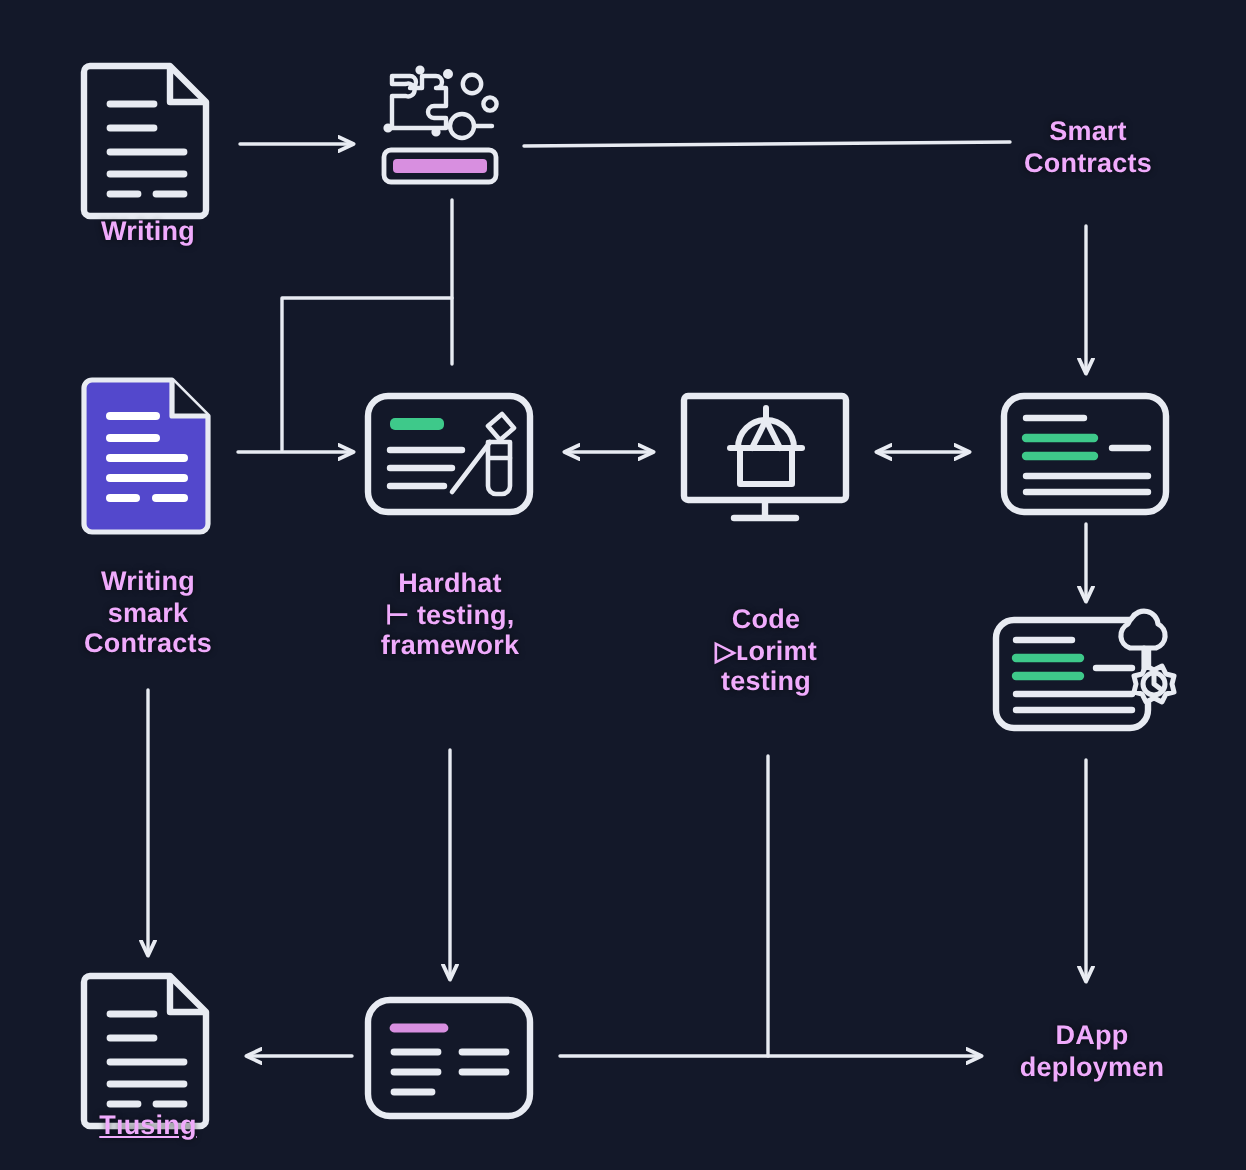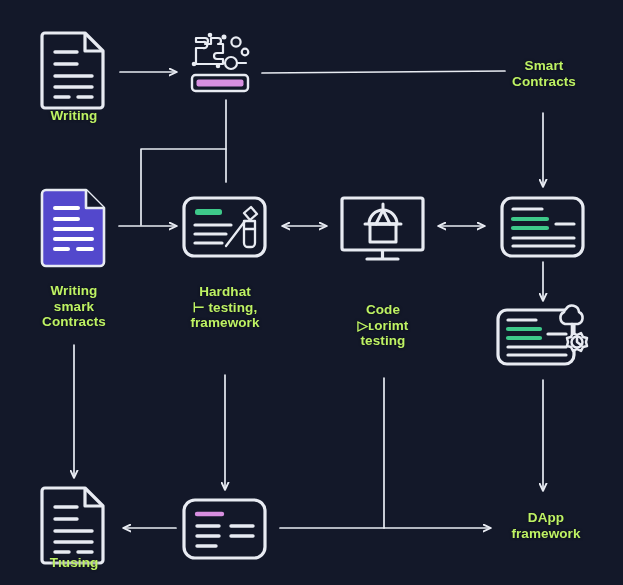--- a/index.html
+++ b/index.html
@@ -6,21 +6,21 @@
   body{
     width:623px;height:585px;
     background:#131829;
     font-family:"Liberation Sans", sans-serif;
     overflow:hidden;
     position:relative;
   }
   #canvas{position:absolute;left:0;top:0;width:623px;height:585px;}
   .label{
     position:absolute;
-    color:#bef264;
+    color:#f0abfc;
     font-size:13.5px;
     font-weight:700;
     line-height:15.5px;
     text-align:center;
     letter-spacing:.1px;
     white-space:pre-line;
     text-shadow:0 0 3px rgba(0,0,0,.6);
   }
   svg{display:block;overflow:visible;}
 </style>
@@ -211,16 +211,16 @@
 Contracts</div>
 
 <div class="label" style="left:165px;top:284px;width:120px;">Hardhat
 ⊢ testing,
 framework</div>
 
 <div class="label" style="left:323px;top:302px;width:120px;">Code
 ▷ʟorimt
 testing</div>
 
-<div class="label" style="left:14px;top:555px;width:120px;">Tıusing</div>
+<div class="label" style="left:14px;top:555px;width:120px;text-decoration:underline;">Tıusing</div>
 
 <div class="label" style="left:482px;top:510px;width:128px;">DApp
-framework</div>
+deploymen</div>
 
 </body></html>

